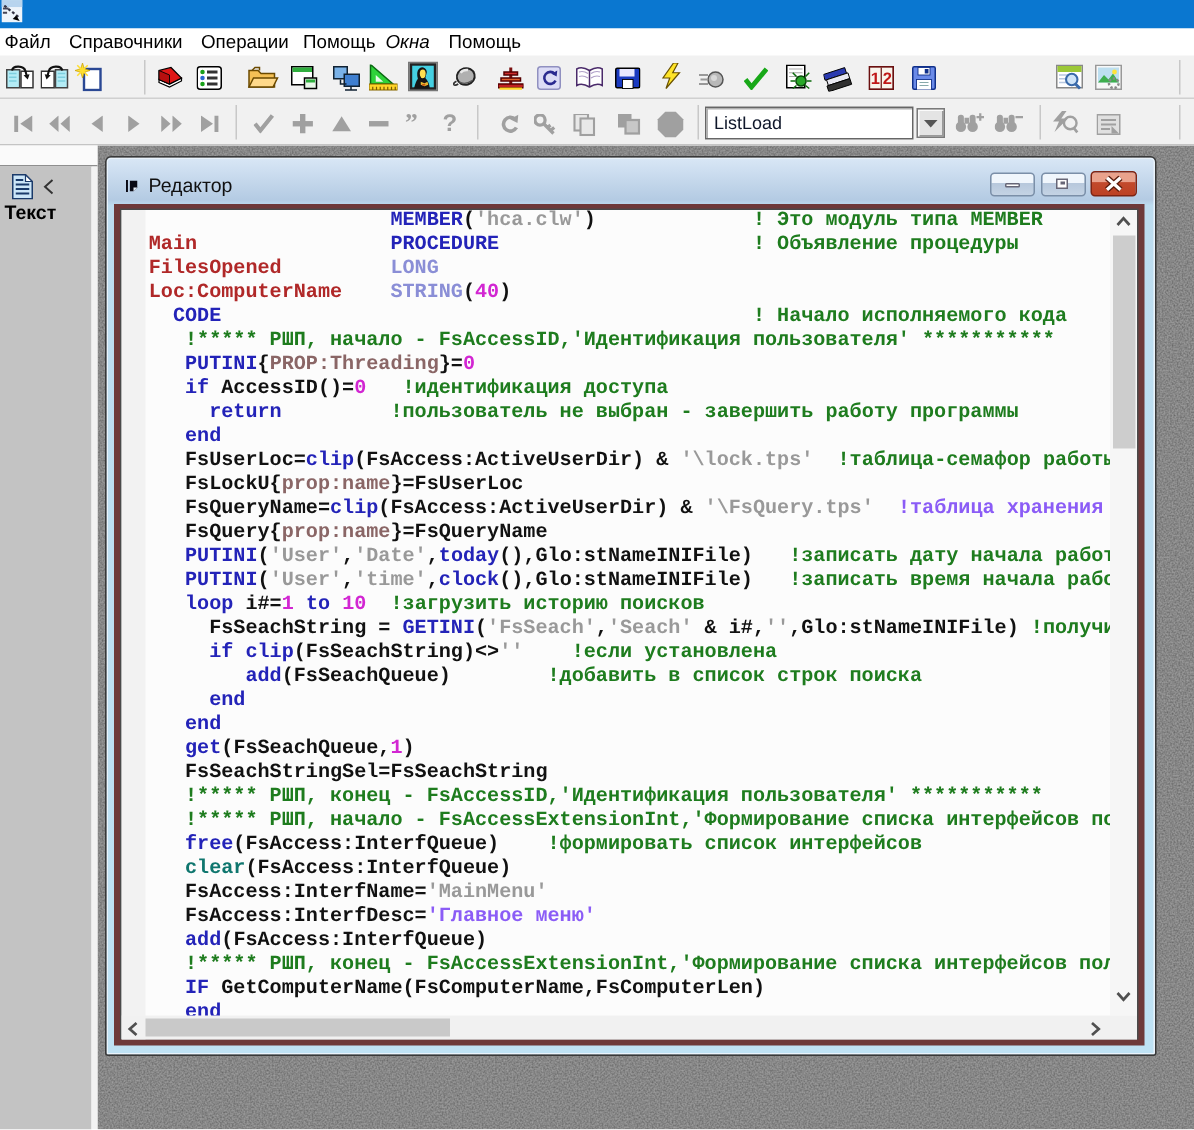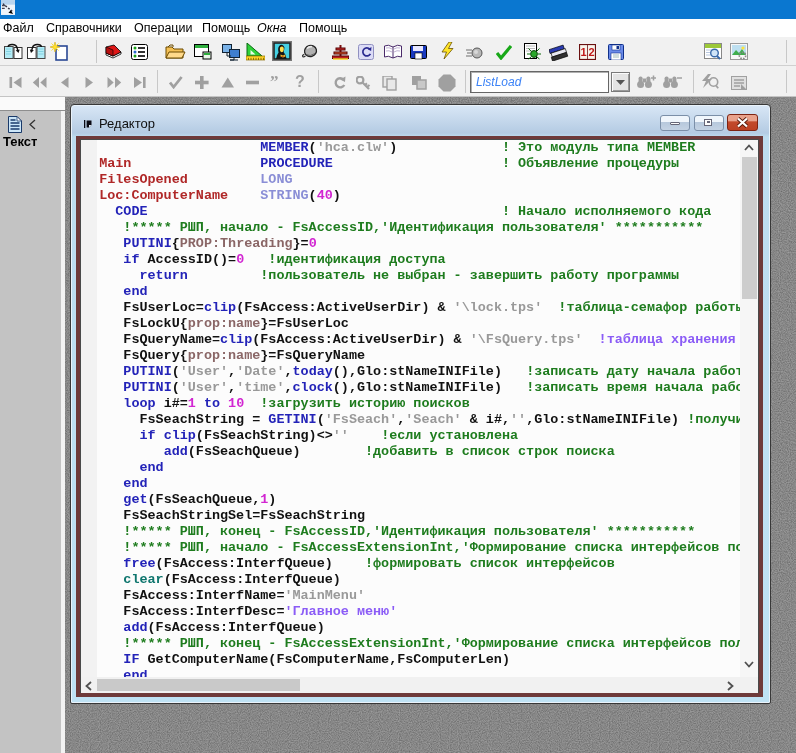--- a/index.html
+++ b/index.html
@@ -258,21 +258,21 @@
       <circle cx="13.5" cy="8" r="4.2" fill="none" stroke="#a0a0a0" stroke-width="1.6"></circle>
       <path d="M16 11.5 l2.2 2.8" stroke="#a0a0a0" stroke-width="1.8"></path>
     </svg>
 <svg style="position:absolute;left:731px;top:76px" width="17" height="15" viewBox="0 0 17 15">
       <rect x="0.5" y="0.5" width="15" height="13" fill="#e0e0e0" stroke="#a0a0a0"></rect>
       <path d="M3 4 h10 M3 7 h10 M3 10 h6" stroke="#a0a0a0" stroke-width="1.4"></path>
       <path d="M10 8 l5 5 h-5 z" fill="#a0a0a0"></path>
     </svg>
 
 <div class="abs" style="left:470px;top:71px;width:139px;height:22px;background:#fff;border:1px solid #666;box-shadow:inset 1px 1px 0 #b0b0b0;"></div>
-<div class="abs" style="left:476px;top:75px;font-size:12px;color:#3b82f6;font-style:italic;">ListLoad</div>
+<div class="abs" style="left:476px;top:75px;font-size:12px;color:#0f172a;">ListLoad</div>
 <div class="abs" style="left:611px;top:72px;width:19px;height:20px;background:#e4e4e4;border:1px solid #7a7a7a;box-shadow:inset 1px 1px 0 #fbfbfb, inset -1px -1px 0 #9a9a9a;"></div>
 <svg class="abs" style="left:615px;top:79px" width="11" height="7">
       <path d="M1 1 L5.5 6 L10 1 z" fill="#555"></path>
     </svg>
 
 <div class="abs" style="left:0;top:97px;width:65px;height:13px;background:#fafafa;"></div>
 <div class="abs" style="left:0;top:110px;width:65px;height:1px;background:#8e8e8e;"></div>
 <div class="abs" style="left:0;top:111px;width:61px;height:642px;background:#c3c3c3;"></div>
 <div class="abs" style="left:61px;top:111px;width:4px;height:642px;background:#f2f2f2;"></div>
 <svg class="abs" style="left:8px;top:116px" width="14" height="17" viewBox="0 0 14 17">

